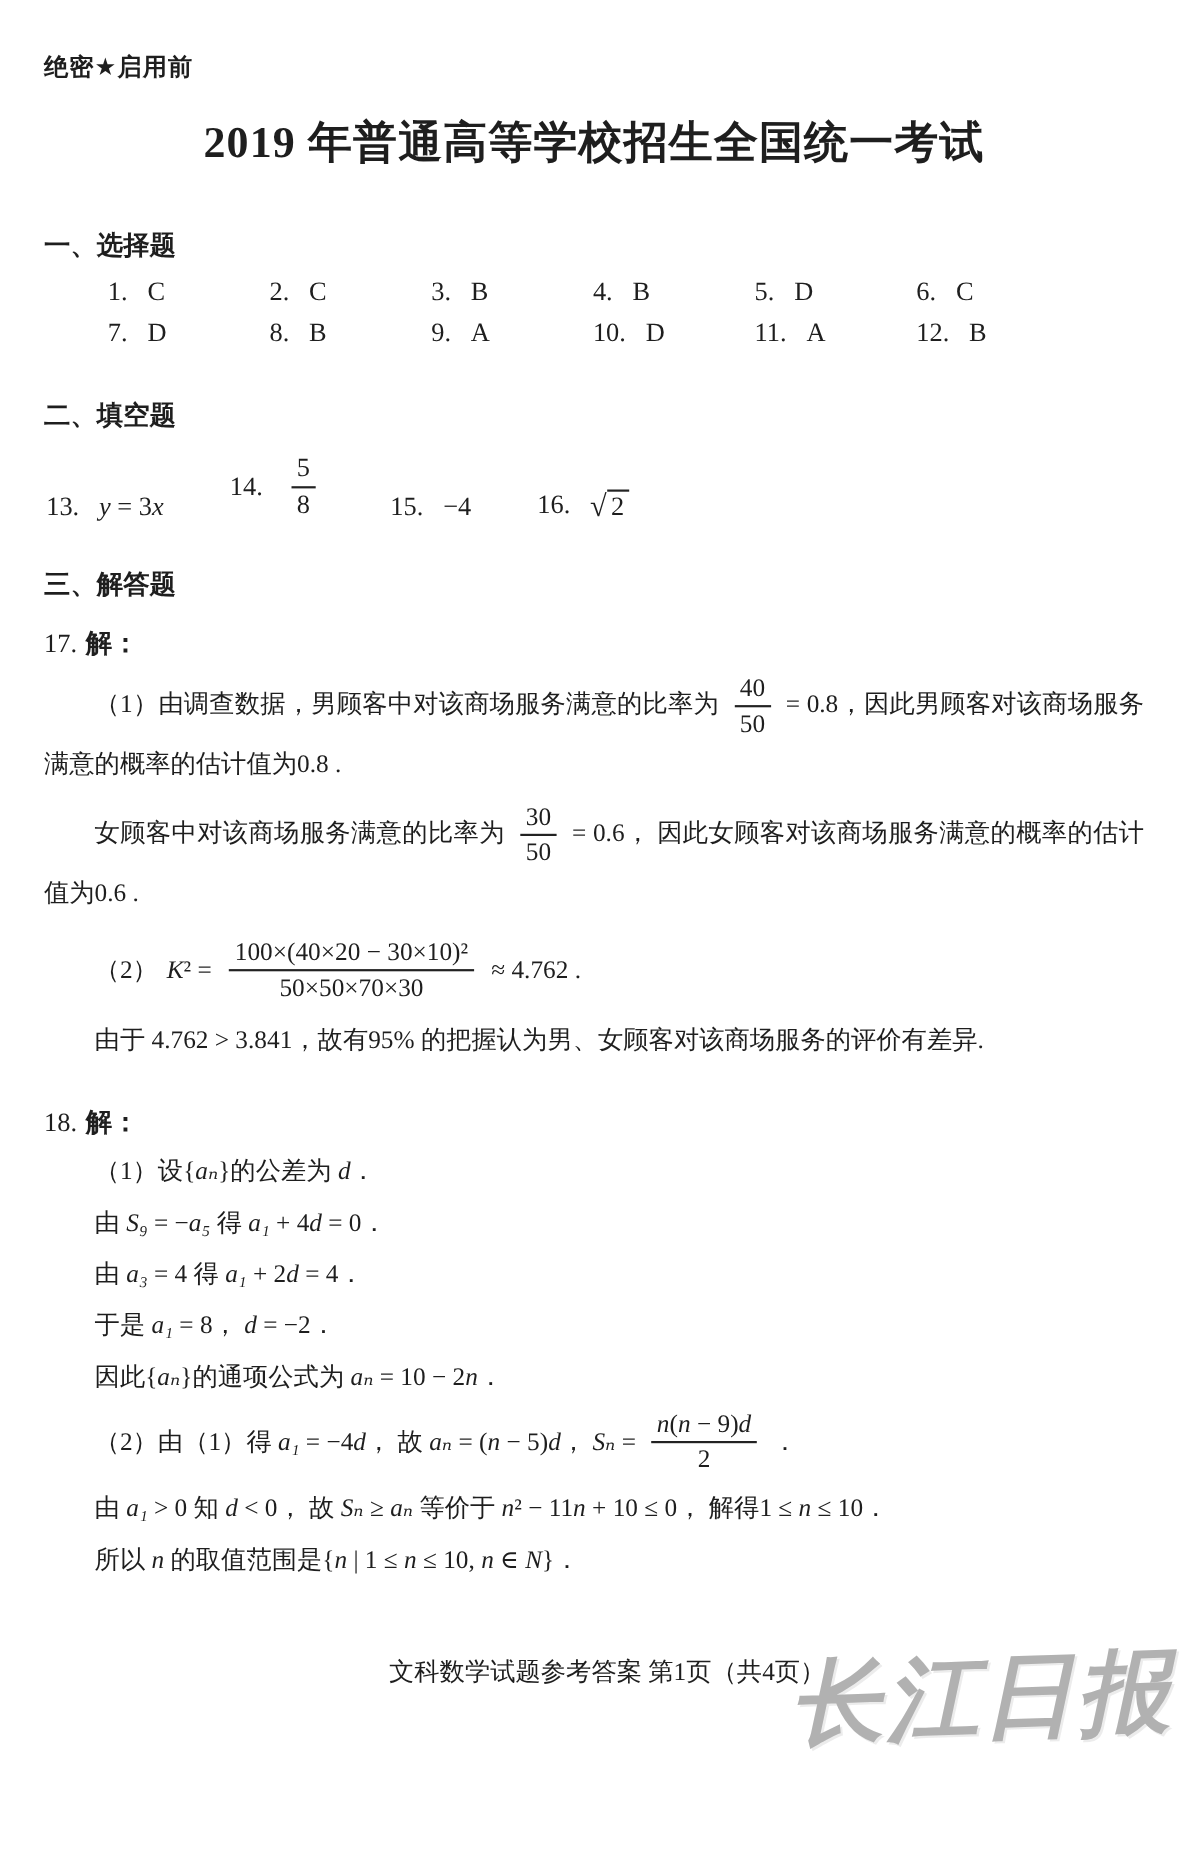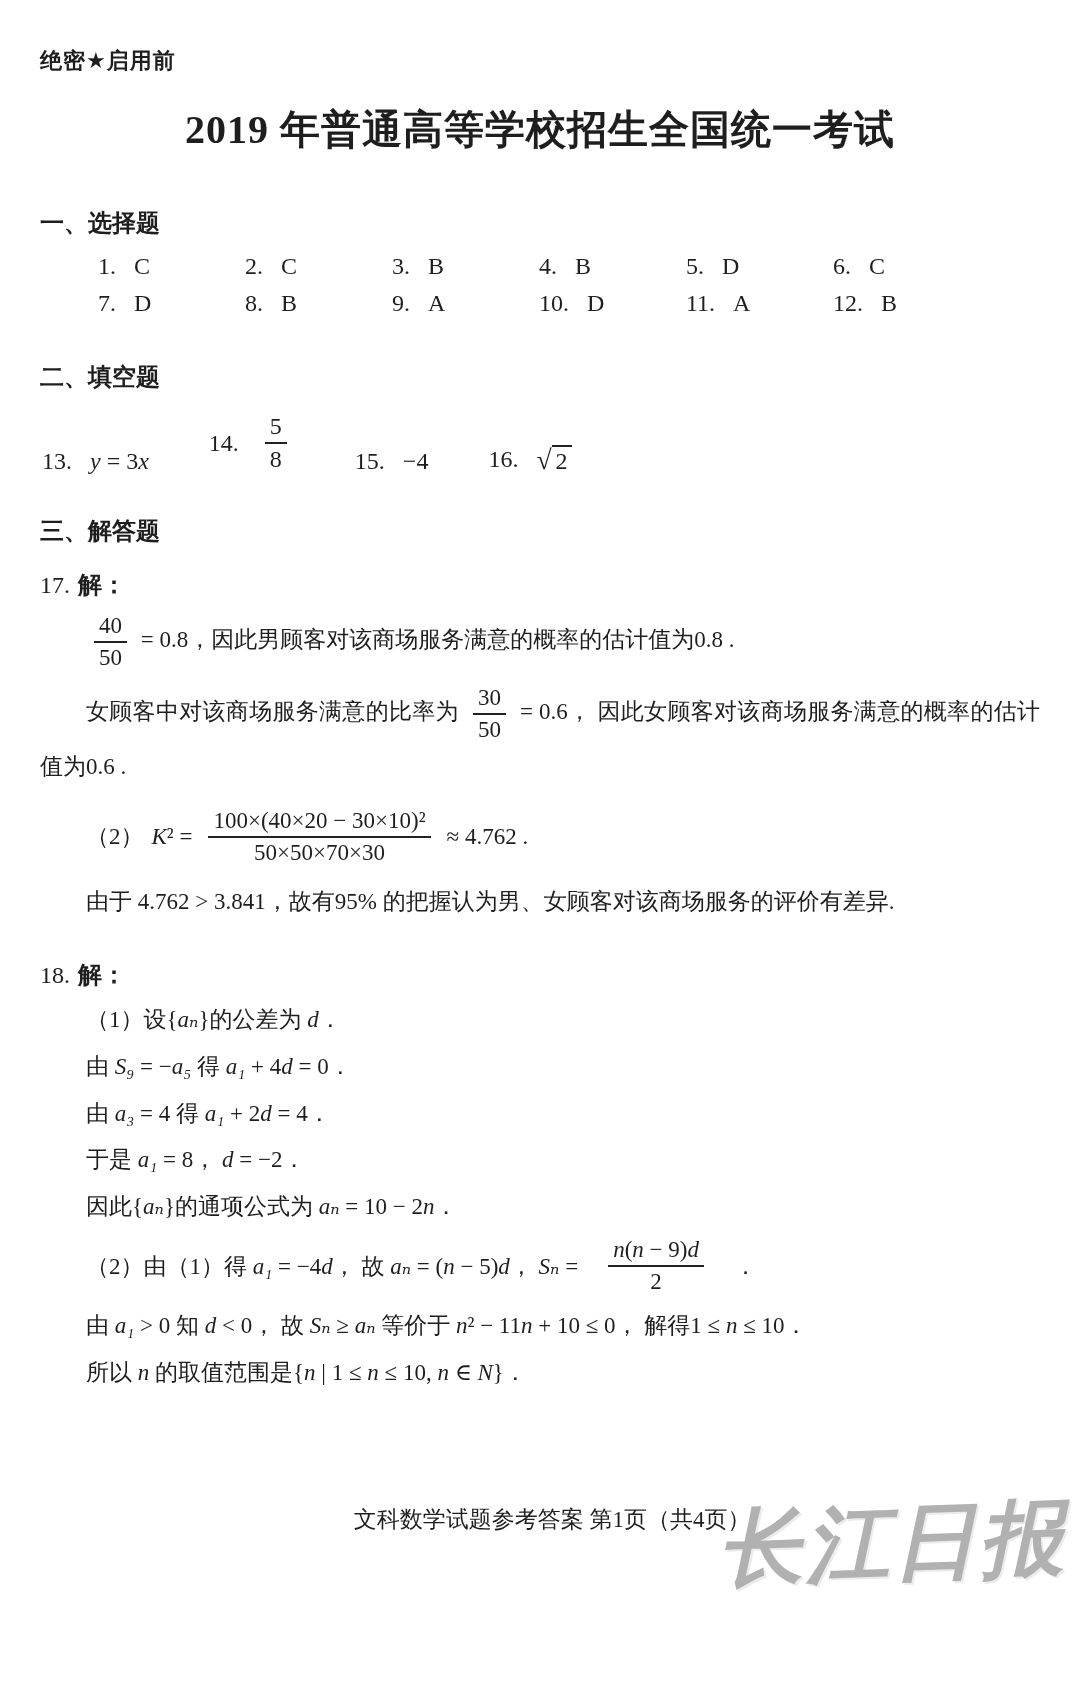--- a/index.html
+++ b/index.html
@@ -60,21 +60,21 @@
   .radicand { border-top: 2px solid #222; padding: 0 4px; line-height: 1.2; }
 
   .q-head { margin-top: 22px; font-size: 24px; }
   .q-num { margin-right: 8px; }
 
   .para { margin: 10px 0 0 0; text-indent: 2em; font-size: 23px; line-height: 1.95; text-align: justify; }
   .formula-row { display: flex; align-items: center; margin: 16px 0 0 2em; font-size: 23px; gap: 8px; }
   .plain-indent { margin: 12px 0 0 0; text-indent: 2em; font-size: 23px; line-height: 1.9; }
 
   .sol-line { margin: 11px 0 0 2em; font-size: 23px; line-height: 1.55; }
-  .flexline { display: flex; align-items: center; gap: 22px; }
+  .flexline { display: flex; align-items: center; gap: 6px; }
 
   .footer { position: absolute; left: 12px; bottom: 150px; width: 100%; text-align: center; font-size: 23px; }
 
   .watermark {
     position: absolute;
     right: 14px;
     bottom: 84px;
     font-size: 84px;
     font-weight: 700;
     font-style: italic;
@@ -141,20 +141,21 @@
     </span>
   </div>
 
   <div class="sec-heading heiti sec3">三、解答题</div>
 
   <div class="q-head">
     <span class="q-num">17.</span><span class="heiti">解：</span>
   </div>
 
   <p class="para">
+    <span>（1）由调查数据，男顾客中对该商场服务满意的比率为</span>
     <span class="frac">
       <span class="frac-num">40</span>
       <span class="frac-den">50</span>
     </span>
     <span>= 0.8，因此男顾客对该商场服务满意的概率的估计值为0.8 .</span>
   </p>
 
   <p class="para">
     <span>女顾客中对该商场服务满意的比率为</span>
     <span class="frac">

